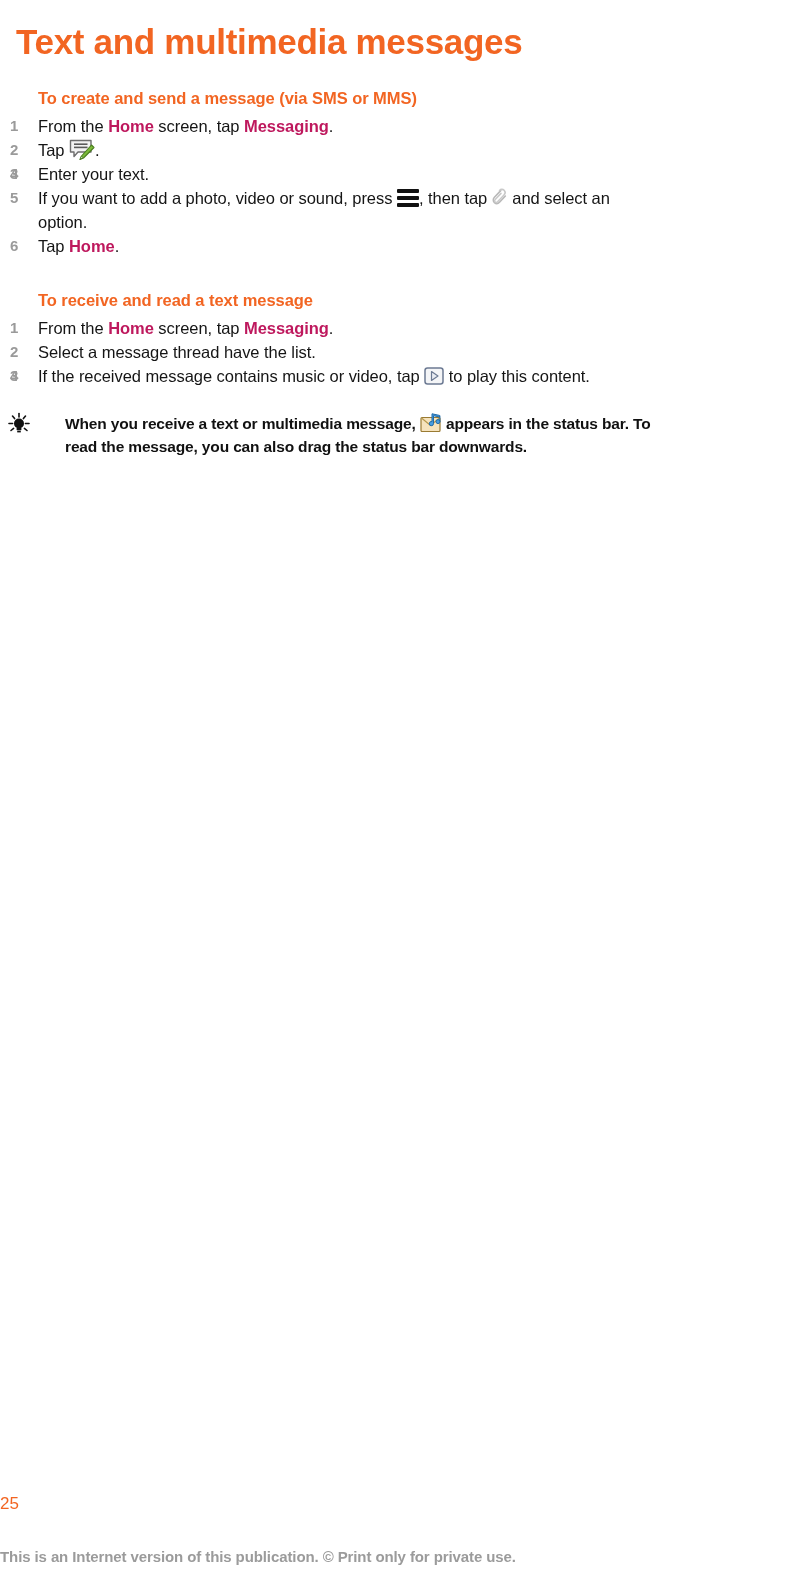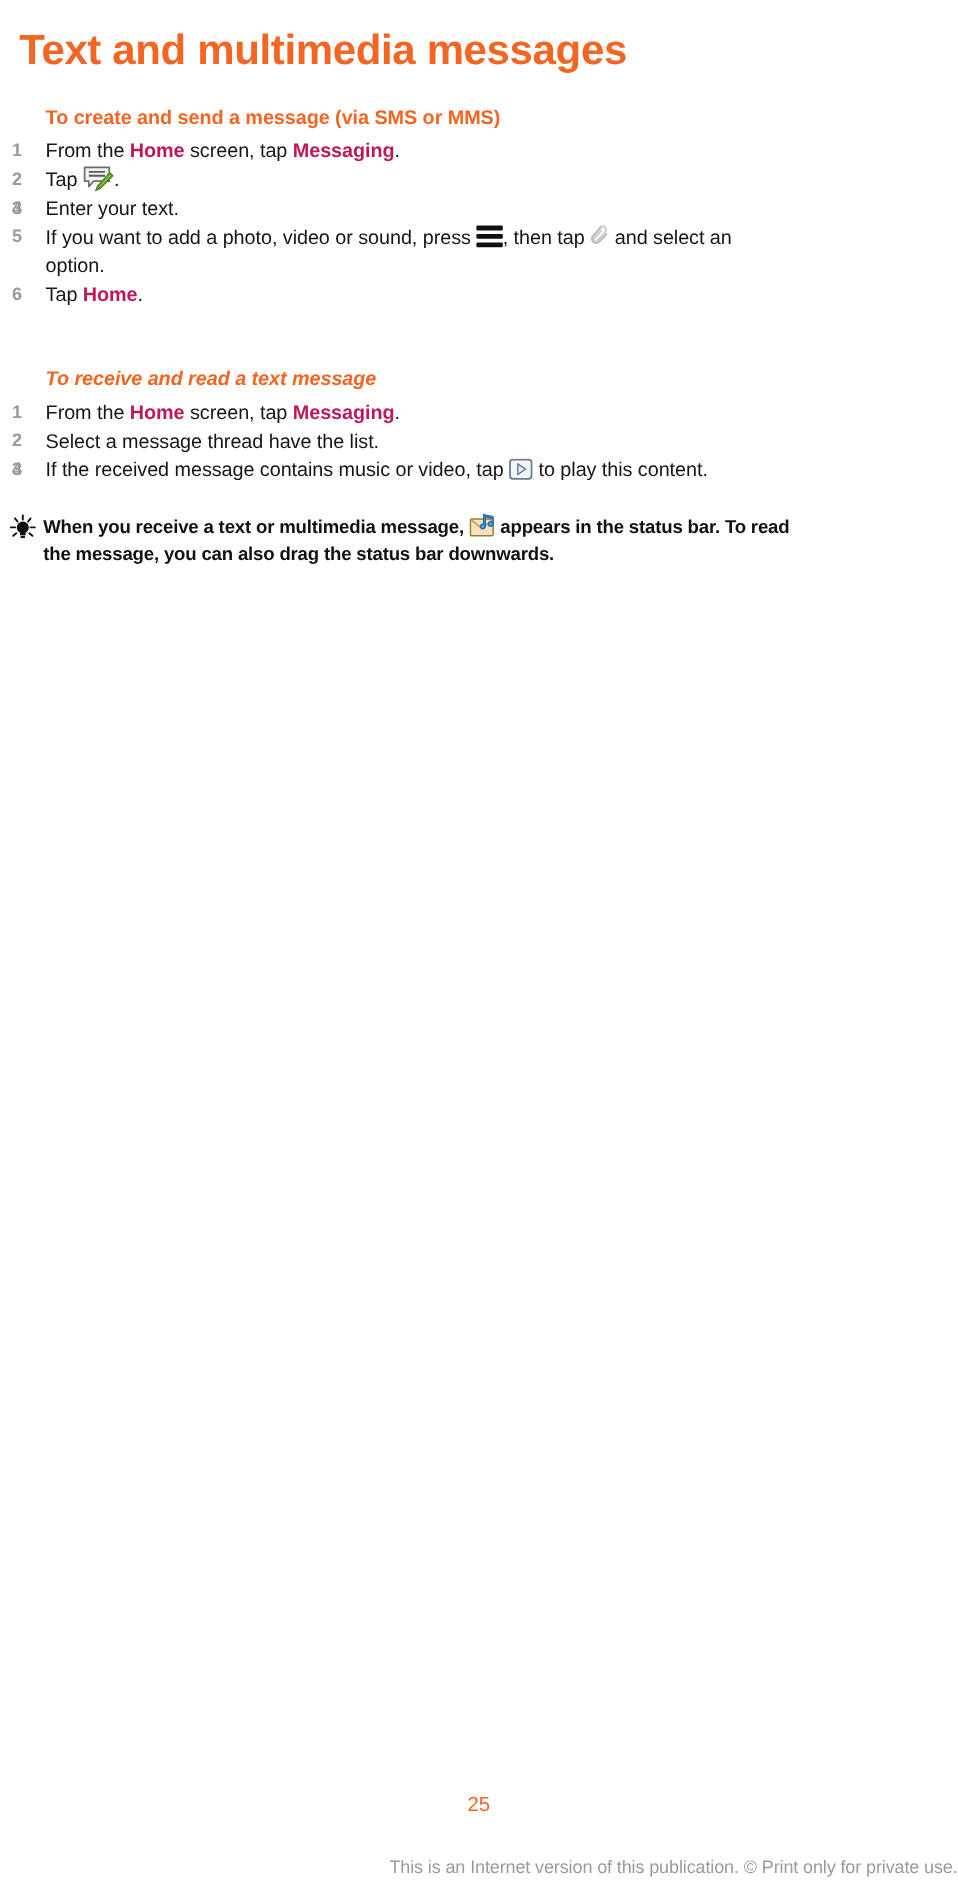--- a/index.html
+++ b/index.html
@@ -49,22 +49,21 @@
   .section-heading {
     margin: 0 0 6px 38px;
     font-size: 16.5px;
     font-weight: bold;
     color: #F26522;
     line-height: 20px;
     letter-spacing: -0.05px;
   }
 
   .section-heading.second {
-    margin-top: 48px;
-    font-style: italic;
+    margin-top: 32px;
   }
 
   ol.steps {
     list-style: none;
     margin: 0;
     padding: 0;
   }
 
   ol.steps li {
     position: relative;
@@ -89,51 +88,51 @@
 
   ol.steps li b {
     font-weight: bold;
     color: #be185d;
   }
 
   
   .tip {
     position: relative;
     margin-top: 24px;
-    padding-left: 36px;
+    padding-left: 65px;
     padding-right: 6px;
     min-height: 30px;
   }
   .tip-text {
     font-size: 15.5px;
     line-height: 23px;
     font-weight: bold;
     color: #111;
     letter-spacing: -0.15px;
   }
 
   
   .page-number {
     position: absolute;
     left: 0;
     top: 1494px;
     width: 798px;
-    text-align: center;
+    text-align: left;
     font-size: 17px;
     color: #F26522;
     font-weight: normal;
   }
   .footer-note {
     position: absolute;
     left: 0;
     top: 1548px;
     width: 798px;
-    text-align: right;
+    text-align: left;
     font-size: 15px;
-    font-weight: normal;
+    font-weight: bold;
     color: #9b9b9b;
     letter-spacing: -0.1px;
   }
 
   
   .icon {
     display: inline-block;
     vertical-align: -4px;
     position: relative;
   }

